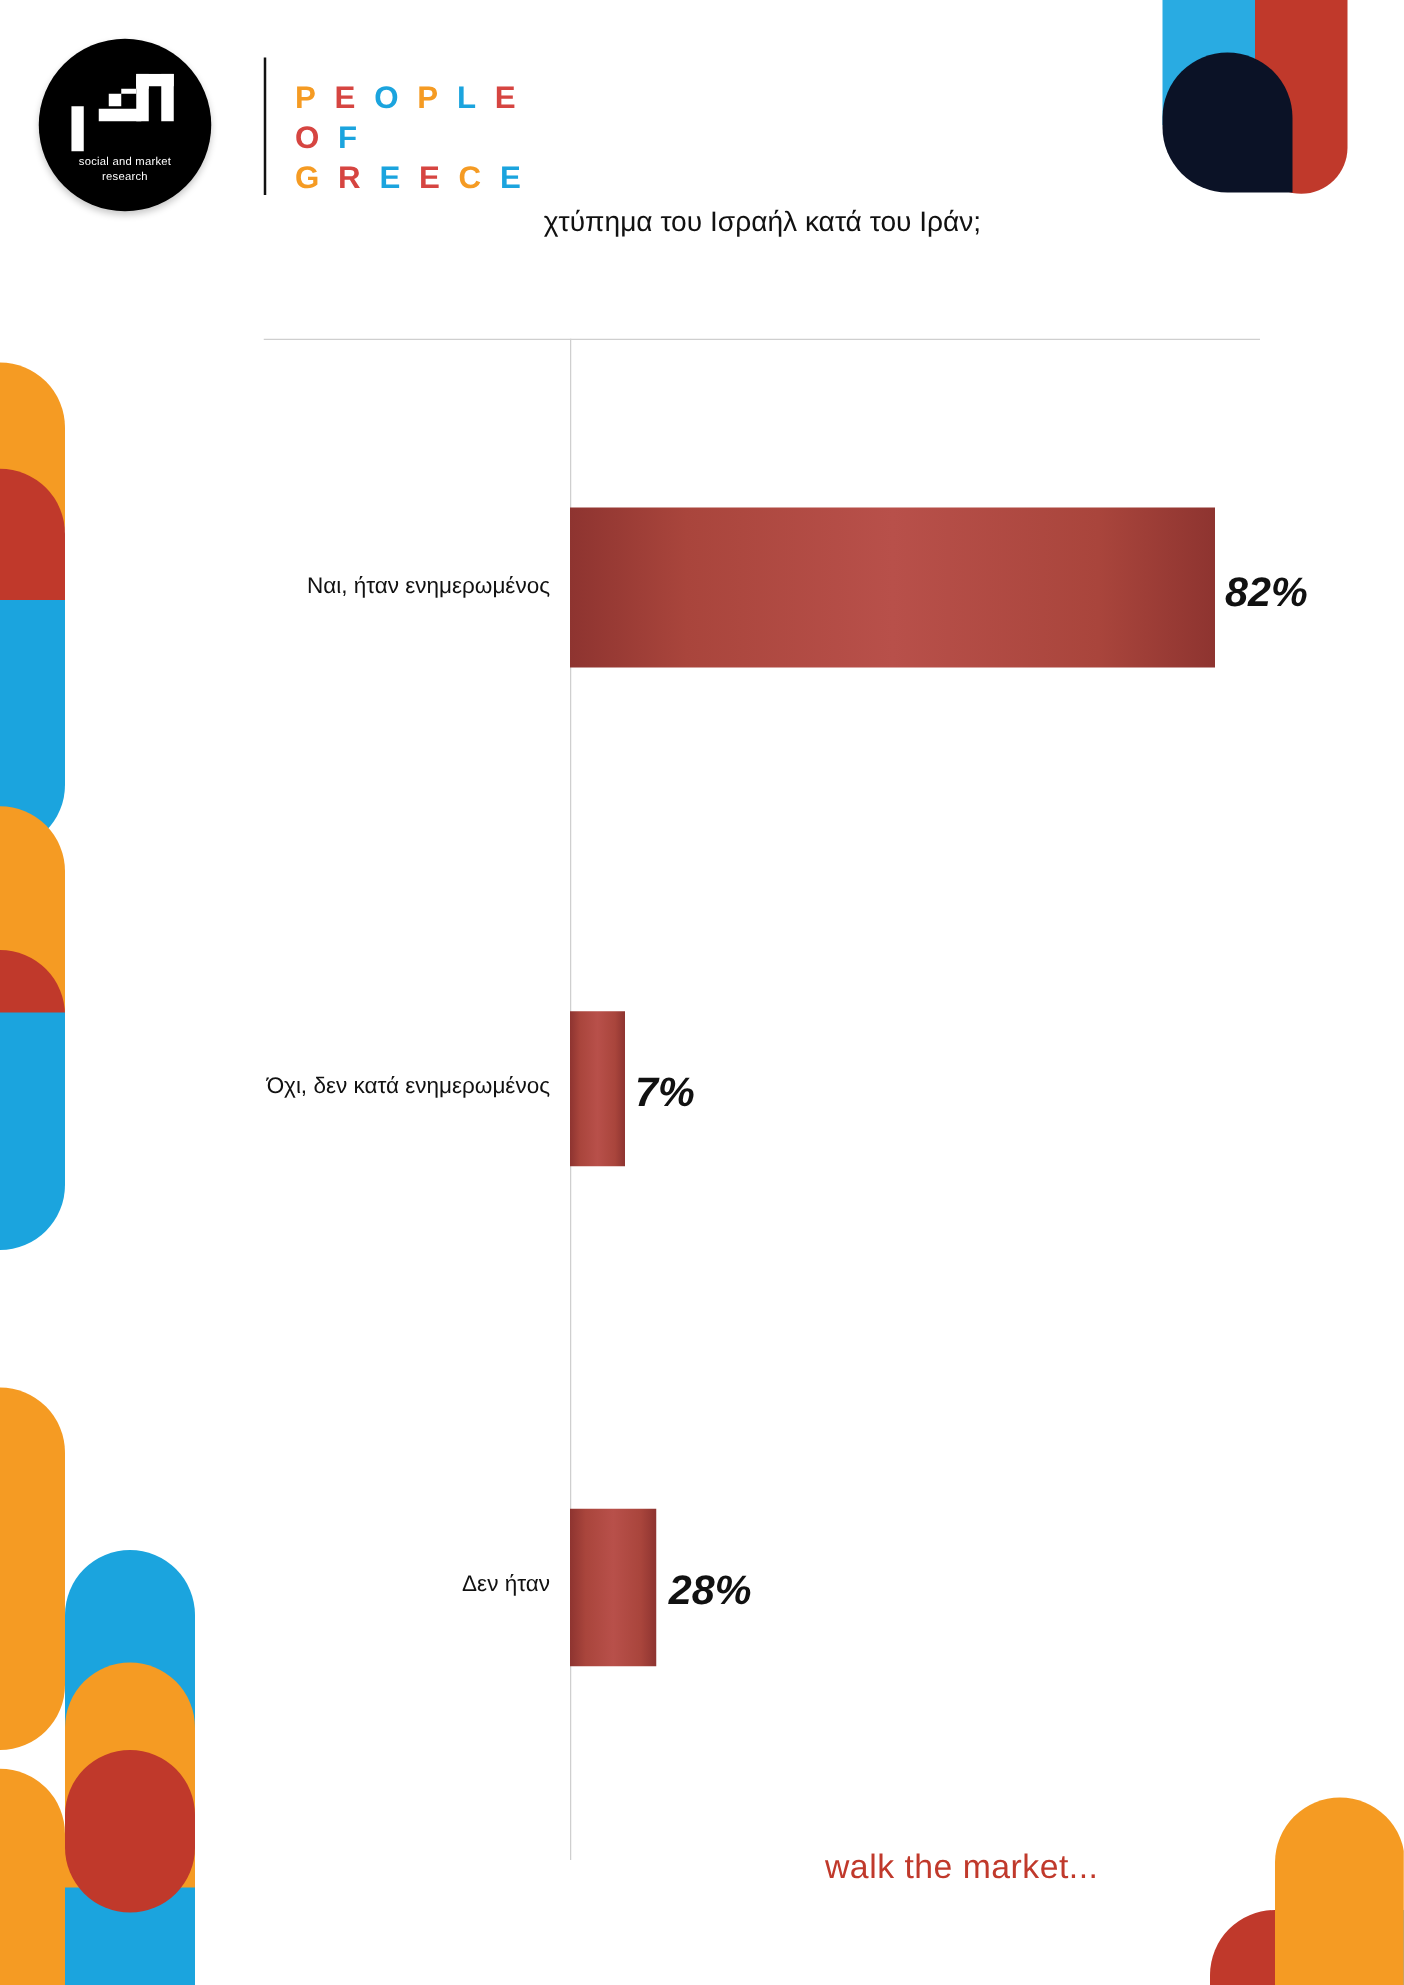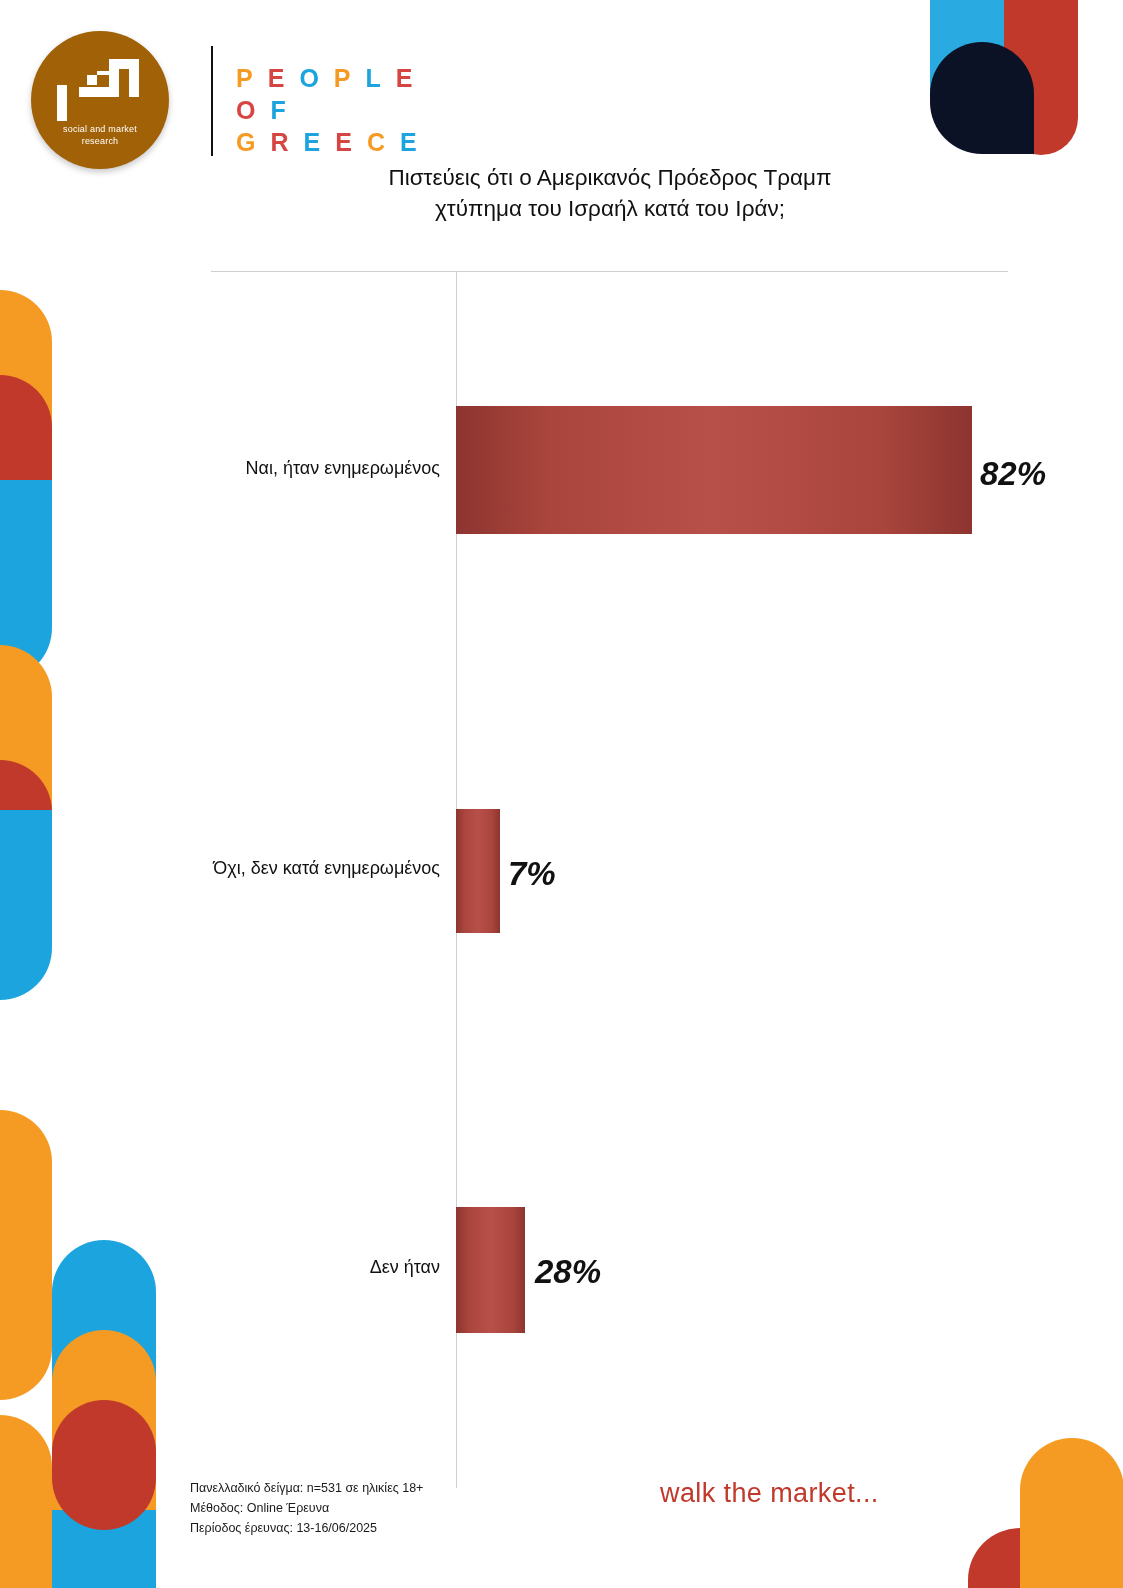--- a/index.html
+++ b/index.html
@@ -34,21 +34,21 @@
   .bl-r1{left:52px;top:1400px;width:104px;height:130px;background:#C0392B;border-radius:52px 52px 52px 52px;}
 
   
   .br-o{left:1020px;top:1438px;width:104px;height:150px;background:#F59B23;border-radius:52px 52px 0 0;}
   .br-b{left:1020px;top:1528px;width:104px;height:60px;background:#1BA4DE;border-radius:52px 0 0 0;}
   .br-r{left:968px;top:1528px;width:104px;height:60px;background:#C0392B;border-radius:52px 52px 0 0;}
 
   
   .logo-wrap{position:absolute;left:26px;top:26px;width:400px;height:150px;}
   .logo-circle{position:absolute;left:5px;top:5px;width:138px;height:138px;border-radius:50%;
-    background:#a16207;box-shadow:0 3px 6px rgba(0,0,0,.22);}
+    background:#000000;box-shadow:0 3px 6px rgba(0,0,0,.22);}
   .logo-mark{position:absolute;left:26px;top:28px;width:88px;height:64px;}
   .logo-sub{position:absolute;left:0;right:0;top:92px;text-align:center;color:#fff;
     font-size:9px;line-height:12px;letter-spacing:.2px;}
   .logo-divider{position:absolute;left:185px;top:20px;width:2px;height:110px;background:#111;}
   .pog{position:absolute;left:210px;top:36px;width:190px;}
   .pog-row{display:flex;gap:8px;font-size:25px;font-weight:700;letter-spacing:7px;line-height:32px;}
   .pog-row span{display:inline-block;}
 
   
   .title{position:absolute;left:230px;top:162px;width:760px;text-align:center;
@@ -138,21 +138,20 @@
         <span style="color:#D64541">R</span>
         <span style="color:#1BA4DE">E</span>
         <span style="color:#D64541">E</span>
         <span style="color:#F59B23">C</span>
         <span style="color:#1BA4DE">E</span>
       </div>
     </div>
   </div>
 
   <div class="title">
-    <div>Πιστεύεις ότι ο Αμερικανός Πρόεδρος Τραμπ</div>
     <div>χτύπημα του Ισραήλ κατά του Ιράν;</div>
   </div>
 
   <div class="hrule"></div>
   <div class="vaxis"></div>
 
   <div class="bar bar-1"></div>
   <div class="bar bar-2"></div>
   <div class="bar bar-3"></div>
 
@@ -163,21 +162,16 @@
     <div class="cat-label">Όχι, δεν κατά ενημερωμένος</div>
   </div>
   <div class="cat-wrap cw-3">
     <div class="cat-label">Δεν ήταν</div>
   </div>
 
   <div class="val val-1">82%</div>
   <div class="val val-2">7%</div>
   <div class="val val-3">28%</div>
 
-  <div class="footer">
-    <div>Πανελλαδικό δείγμα: n=531 σε ηλικίες 18+</div>
-    <div>Μέθοδος: Online Έρευνα</div>
-    <div>Περίοδος έρευνας:  13-16/06/2025</div>
-  </div>
 
   <div class="tagline">walk the market...</div>
 
 </div>
 
 </body></html>

